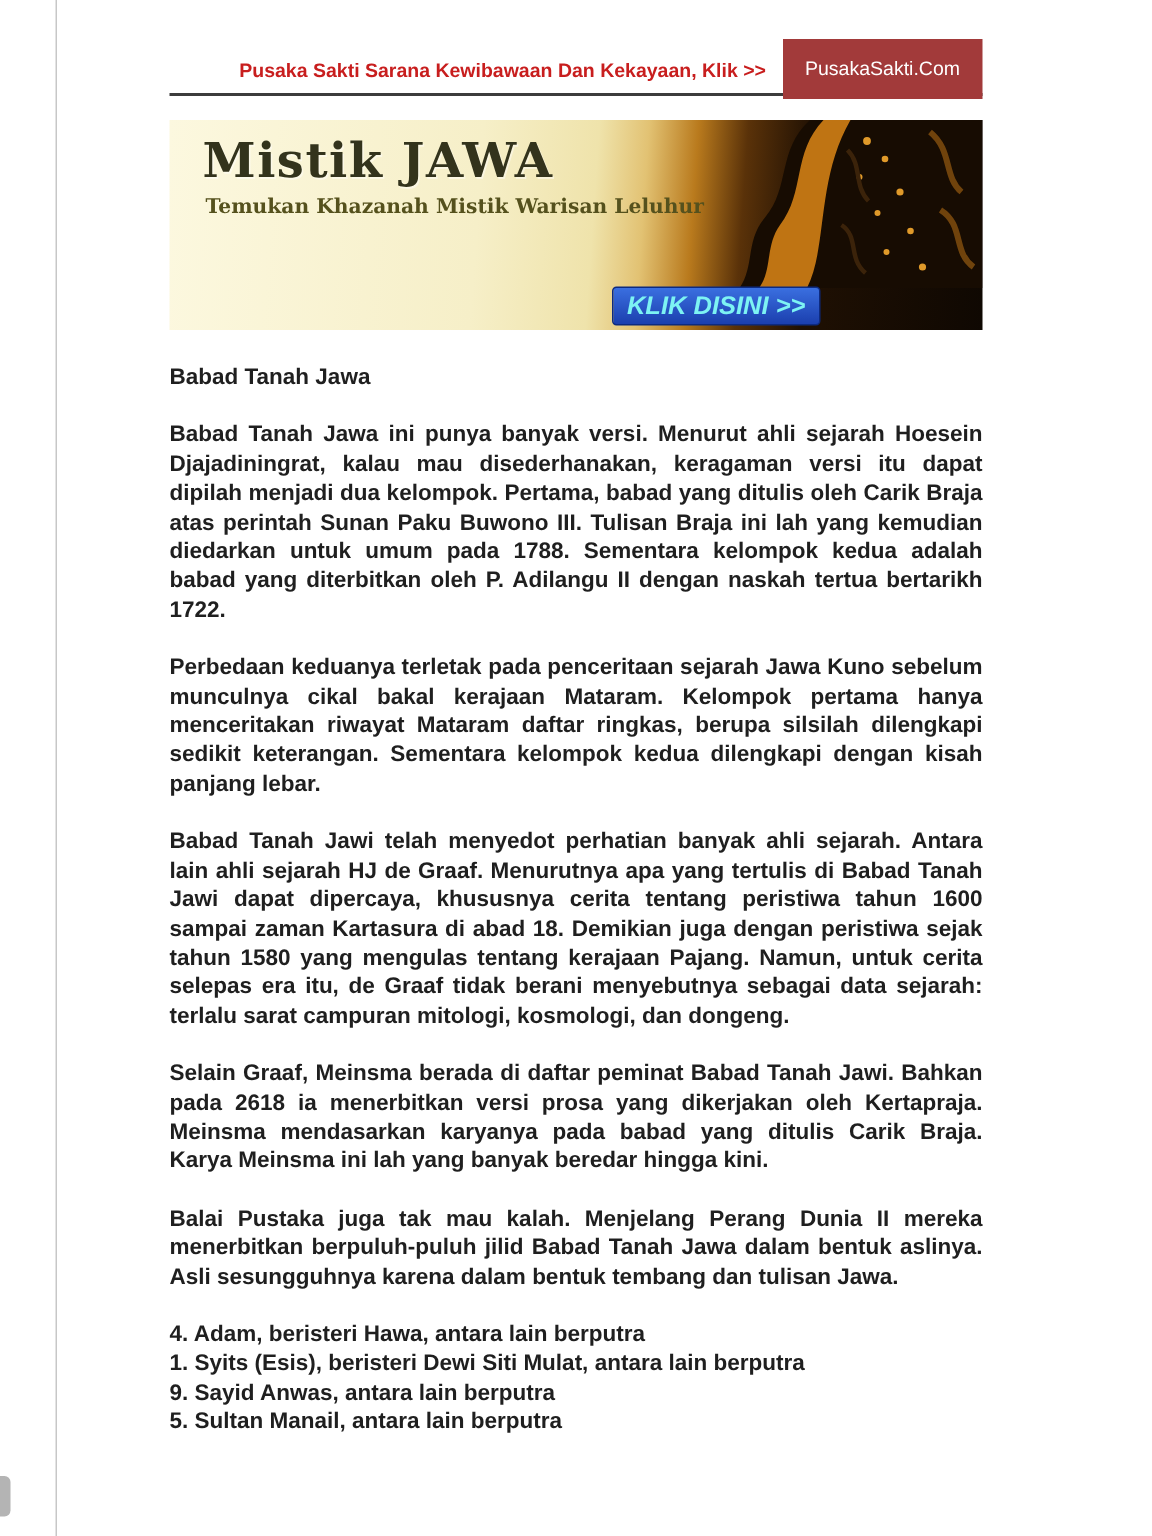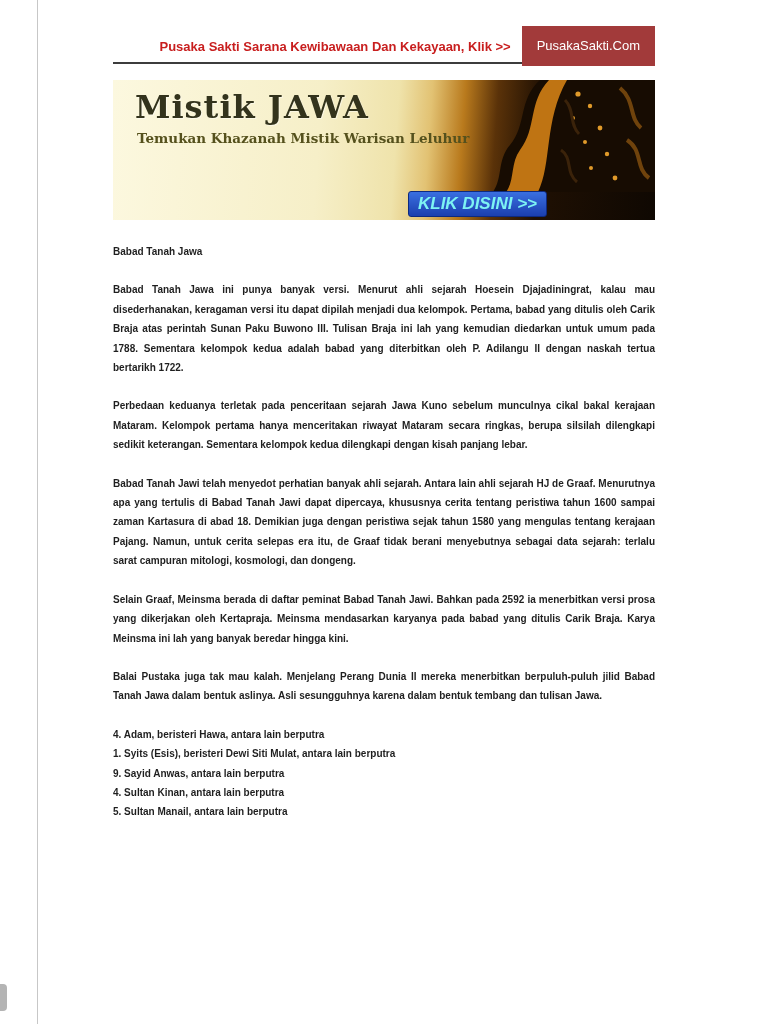--- a/index.html
+++ b/index.html
@@ -35,21 +35,21 @@
   .tagline1{top:50px;}
   .tagline2{top:74px;}
   .banner-cta{
     position:absolute;right:108px;bottom:3px;
     background:linear-gradient(#3a6fe0,#1b3fae);
     color:#7df3f3;font-size:17px;font-weight:bold;font-style:italic;
     padding:2px 9px;border:1px solid #0d2a80;border-radius:3px;white-space:nowrap;cursor:pointer;
   }
 
   
-  .article{margin-top:22px;color:#1f1f1f;font-weight:bold;font-size:10px;line-height:19.4px;}
+  .article{margin-top:22px;color:#1f1f1f;font-weight:bold;font-size:15px;line-height:19.4px;}
   .article p{margin:0 0 19px 0;text-align:justify;}
   .article p.heading{text-align:left;}
   .genealogy div{line-height:19.4px;}
 </style>
 </head>
 <body>
 
 <div>
   <div class="page-margin-line"></div>
   <div class="scroll-thumb"></div>
@@ -87,27 +87,26 @@
         </g>
       </svg>
       <div class="banner-title">Mistik JAWA</div>
       <div class="banner-tagline tagline1">Temukan Khazanah Mistik Warisan Leluhur</div>
       <div class="banner-cta">KLIK DISINI &gt;&gt;</div>
     </div>
 
     <div class="article">
       <p class="heading">Babad Tanah Jawa</p>
       <p>Babad Tanah Jawa ini punya banyak versi. Menurut ahli sejarah Hoesein Djajadiningrat, kalau mau disederhanakan, keragaman versi itu dapat dipilah menjadi dua kelompok. Pertama, babad yang ditulis oleh Carik Braja atas perintah Sunan Paku Buwono III. Tulisan Braja ini lah yang kemudian diedarkan untuk umum pada 1788. Sementara kelompok kedua adalah babad yang diterbitkan oleh P. Adilangu II dengan naskah tertua bertarikh 1722.</p>
-      <p>Perbedaan keduanya terletak pada penceritaan sejarah Jawa Kuno sebelum munculnya cikal bakal kerajaan Mataram. Kelompok pertama hanya menceritakan riwayat Mataram secara ringkas, berupa silsilah dilengkapi sedikit keterangan. Sementara kelompok kedua dilengkapi dengan kisah panjang lebar.</p>
+      <p>Perbedaan keduanya terletak pada penceritaan sejarah Jawa Kuno sebelum munculnya cikal bakal kerajaan Mataram. Kelompok pertama hanya menceritakan riwayat Mataram daftar ringkas, berupa silsilah dilengkapi sedikit keterangan. Sementara kelompok kedua dilengkapi dengan kisah panjang lebar.</p>
       <p>Babad Tanah Jawi telah menyedot perhatian banyak ahli sejarah. Antara lain ahli sejarah HJ de Graaf. Menurutnya apa yang tertulis di Babad Tanah Jawi dapat dipercaya, khususnya cerita tentang peristiwa tahun 1600 sampai zaman Kartasura di abad 18. Demikian juga dengan peristiwa sejak tahun 1580 yang mengulas tentang kerajaan Pajang. Namun, untuk cerita selepas era itu, de Graaf tidak berani menyebutnya sebagai data sejarah: terlalu sarat campuran mitologi, kosmologi, dan dongeng.</p>
-      <p>Selain Graaf, Meinsma berada di daftar peminat Babad Tanah Jawi. Bahkan pada 2592 ia menerbitkan versi prosa yang dikerjakan oleh Kertapraja. Meinsma mendasarkan karyanya pada babad yang ditulis Carik Braja. Karya Meinsma ini lah yang banyak beredar hingga kini.</p>
+      <p>Selain Graaf, Meinsma berada di daftar peminat Babad Tanah Jawi. Bahkan pada 2618 ia menerbitkan versi prosa yang dikerjakan oleh Kertapraja. Meinsma mendasarkan karyanya pada babad yang ditulis Carik Braja. Karya Meinsma ini lah yang banyak beredar hingga kini.</p>
       <p>Balai Pustaka juga tak mau kalah. Menjelang Perang Dunia II mereka menerbitkan berpuluh-puluh jilid Babad Tanah Jawa dalam bentuk aslinya. Asli sesungguhnya karena dalam bentuk tembang dan tulisan Jawa.</p>
       <div class="genealogy">
         <div>4. Adam, beristeri Hawa, antara lain berputra</div>
         <div>1. Syits (Esis), beristeri Dewi Siti Mulat, antara lain berputra</div>
         <div>9. Sayid Anwas, antara lain berputra</div>
-        <div>4. Sultan Kinan, antara lain berputra</div>
         <div>5. Sultan Manail, antara lain berputra</div>
       </div>
     </div>
 
   </div>
 </div>
 
 </body></html>

